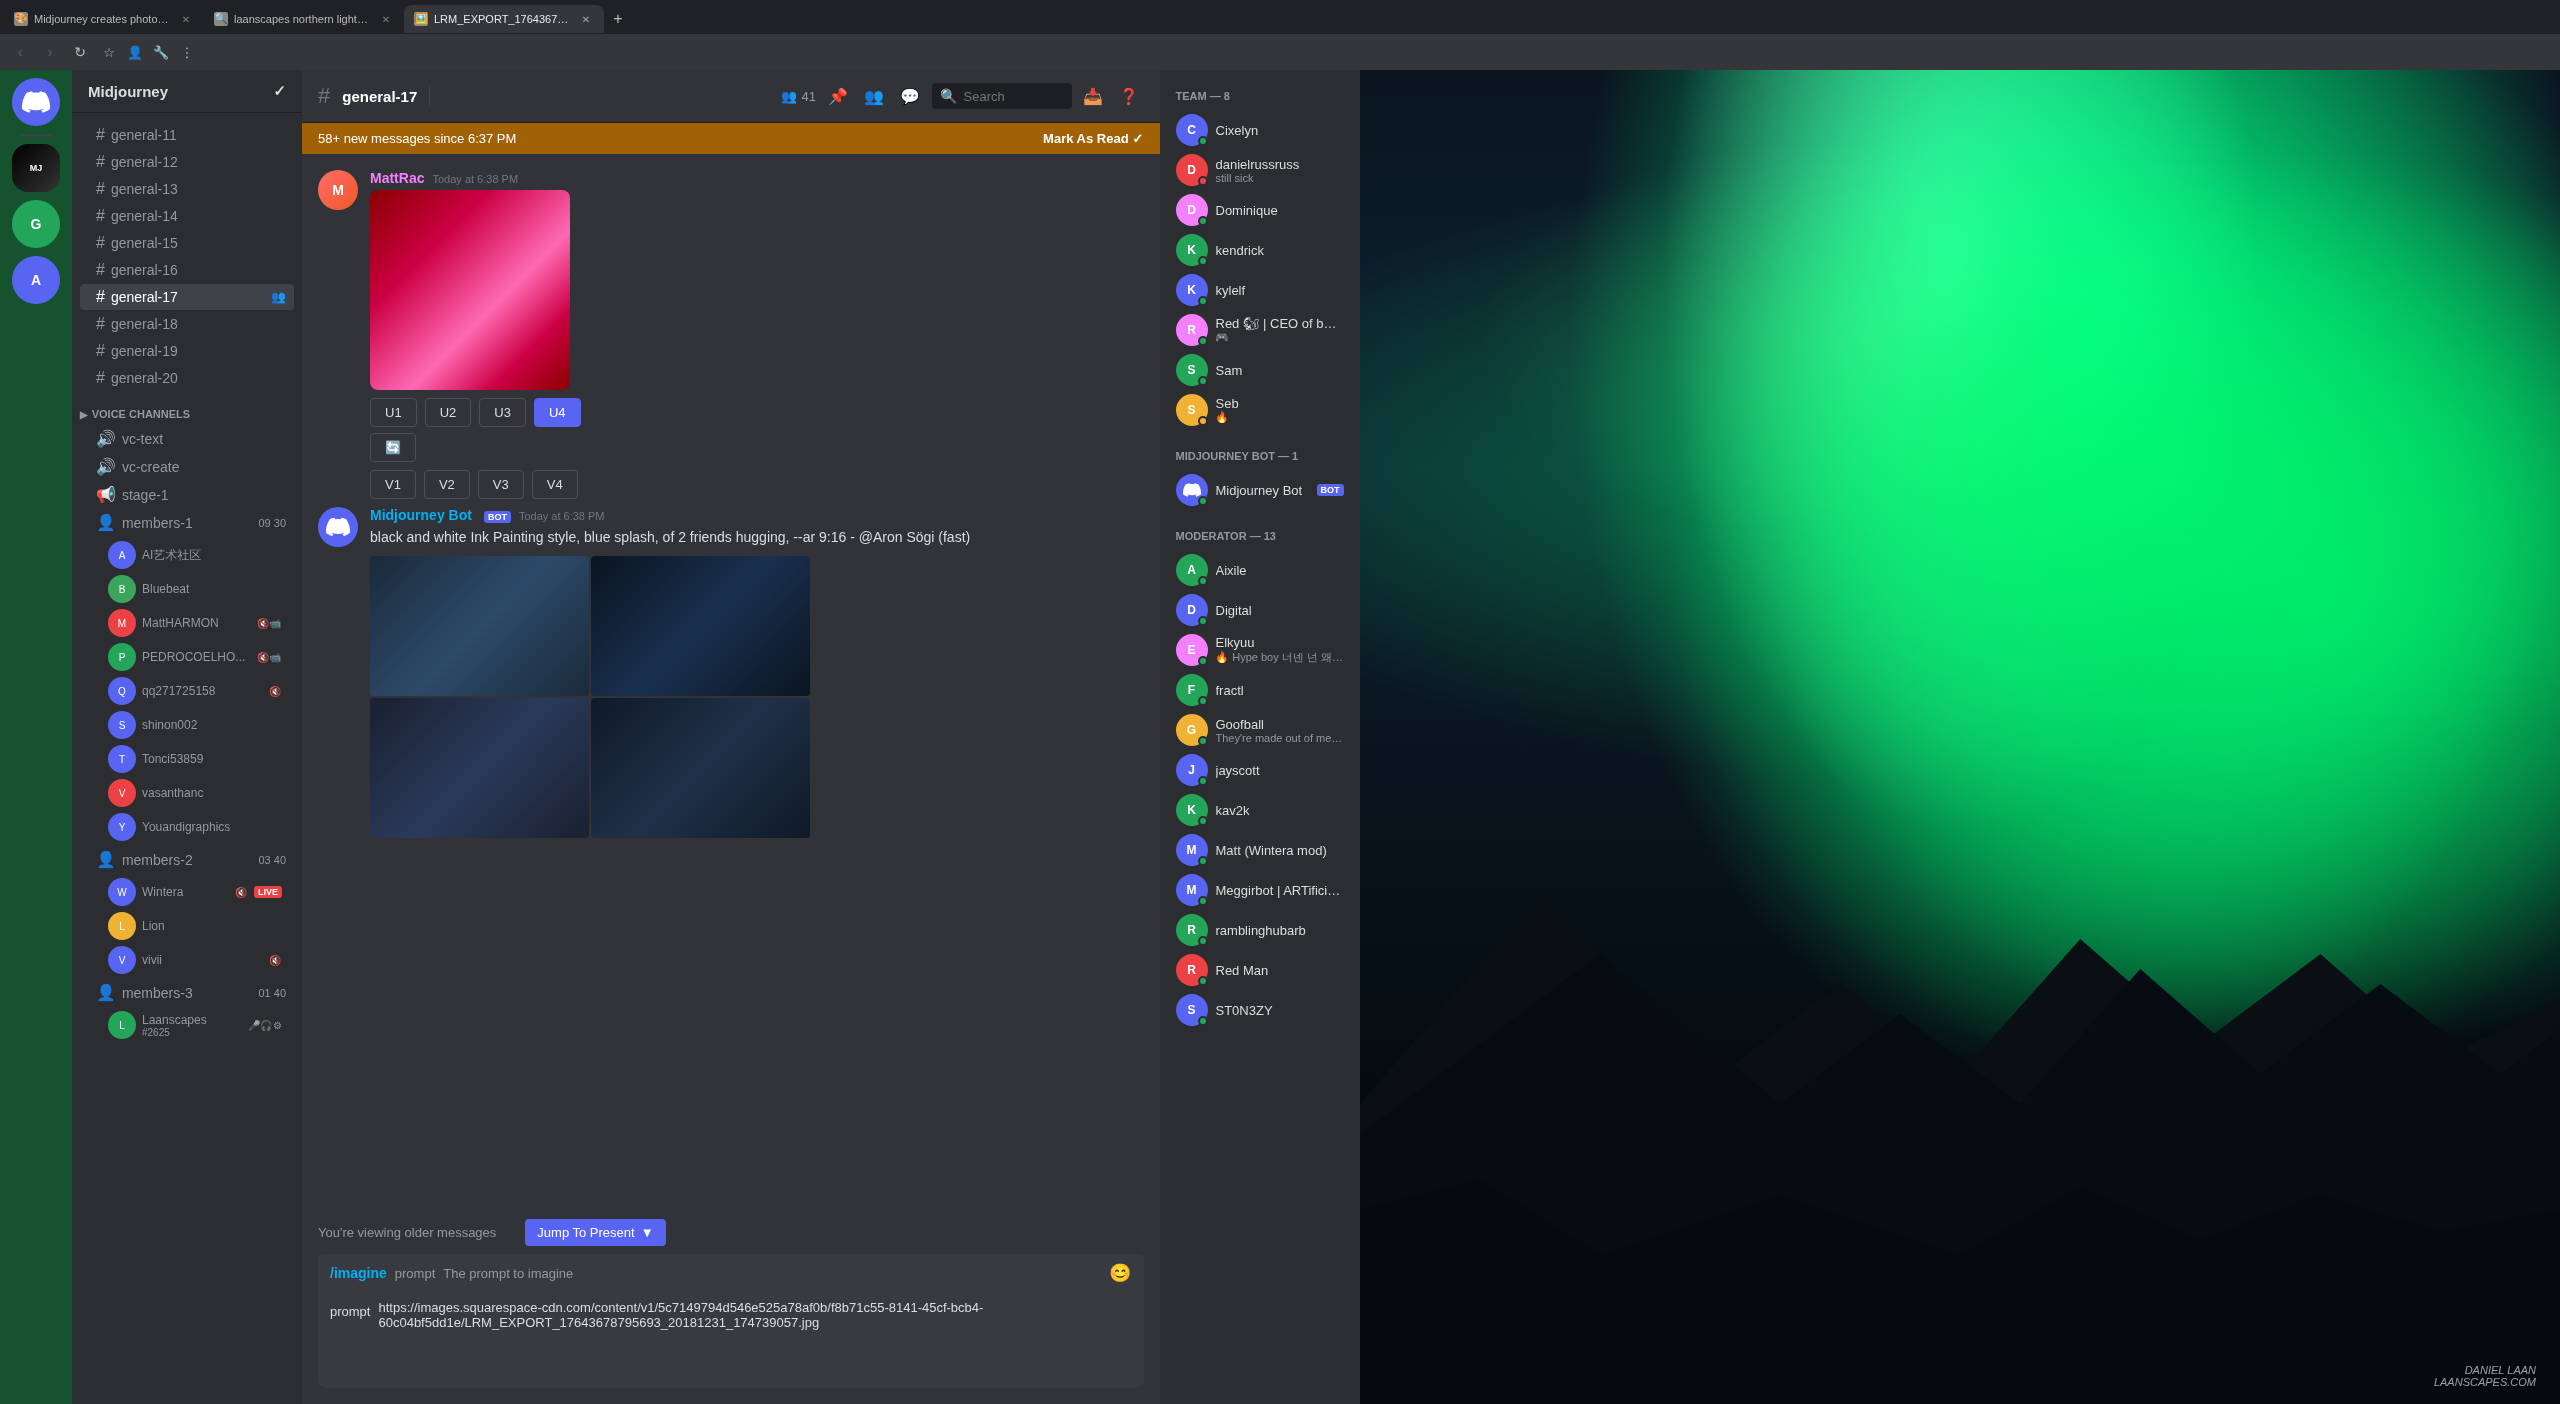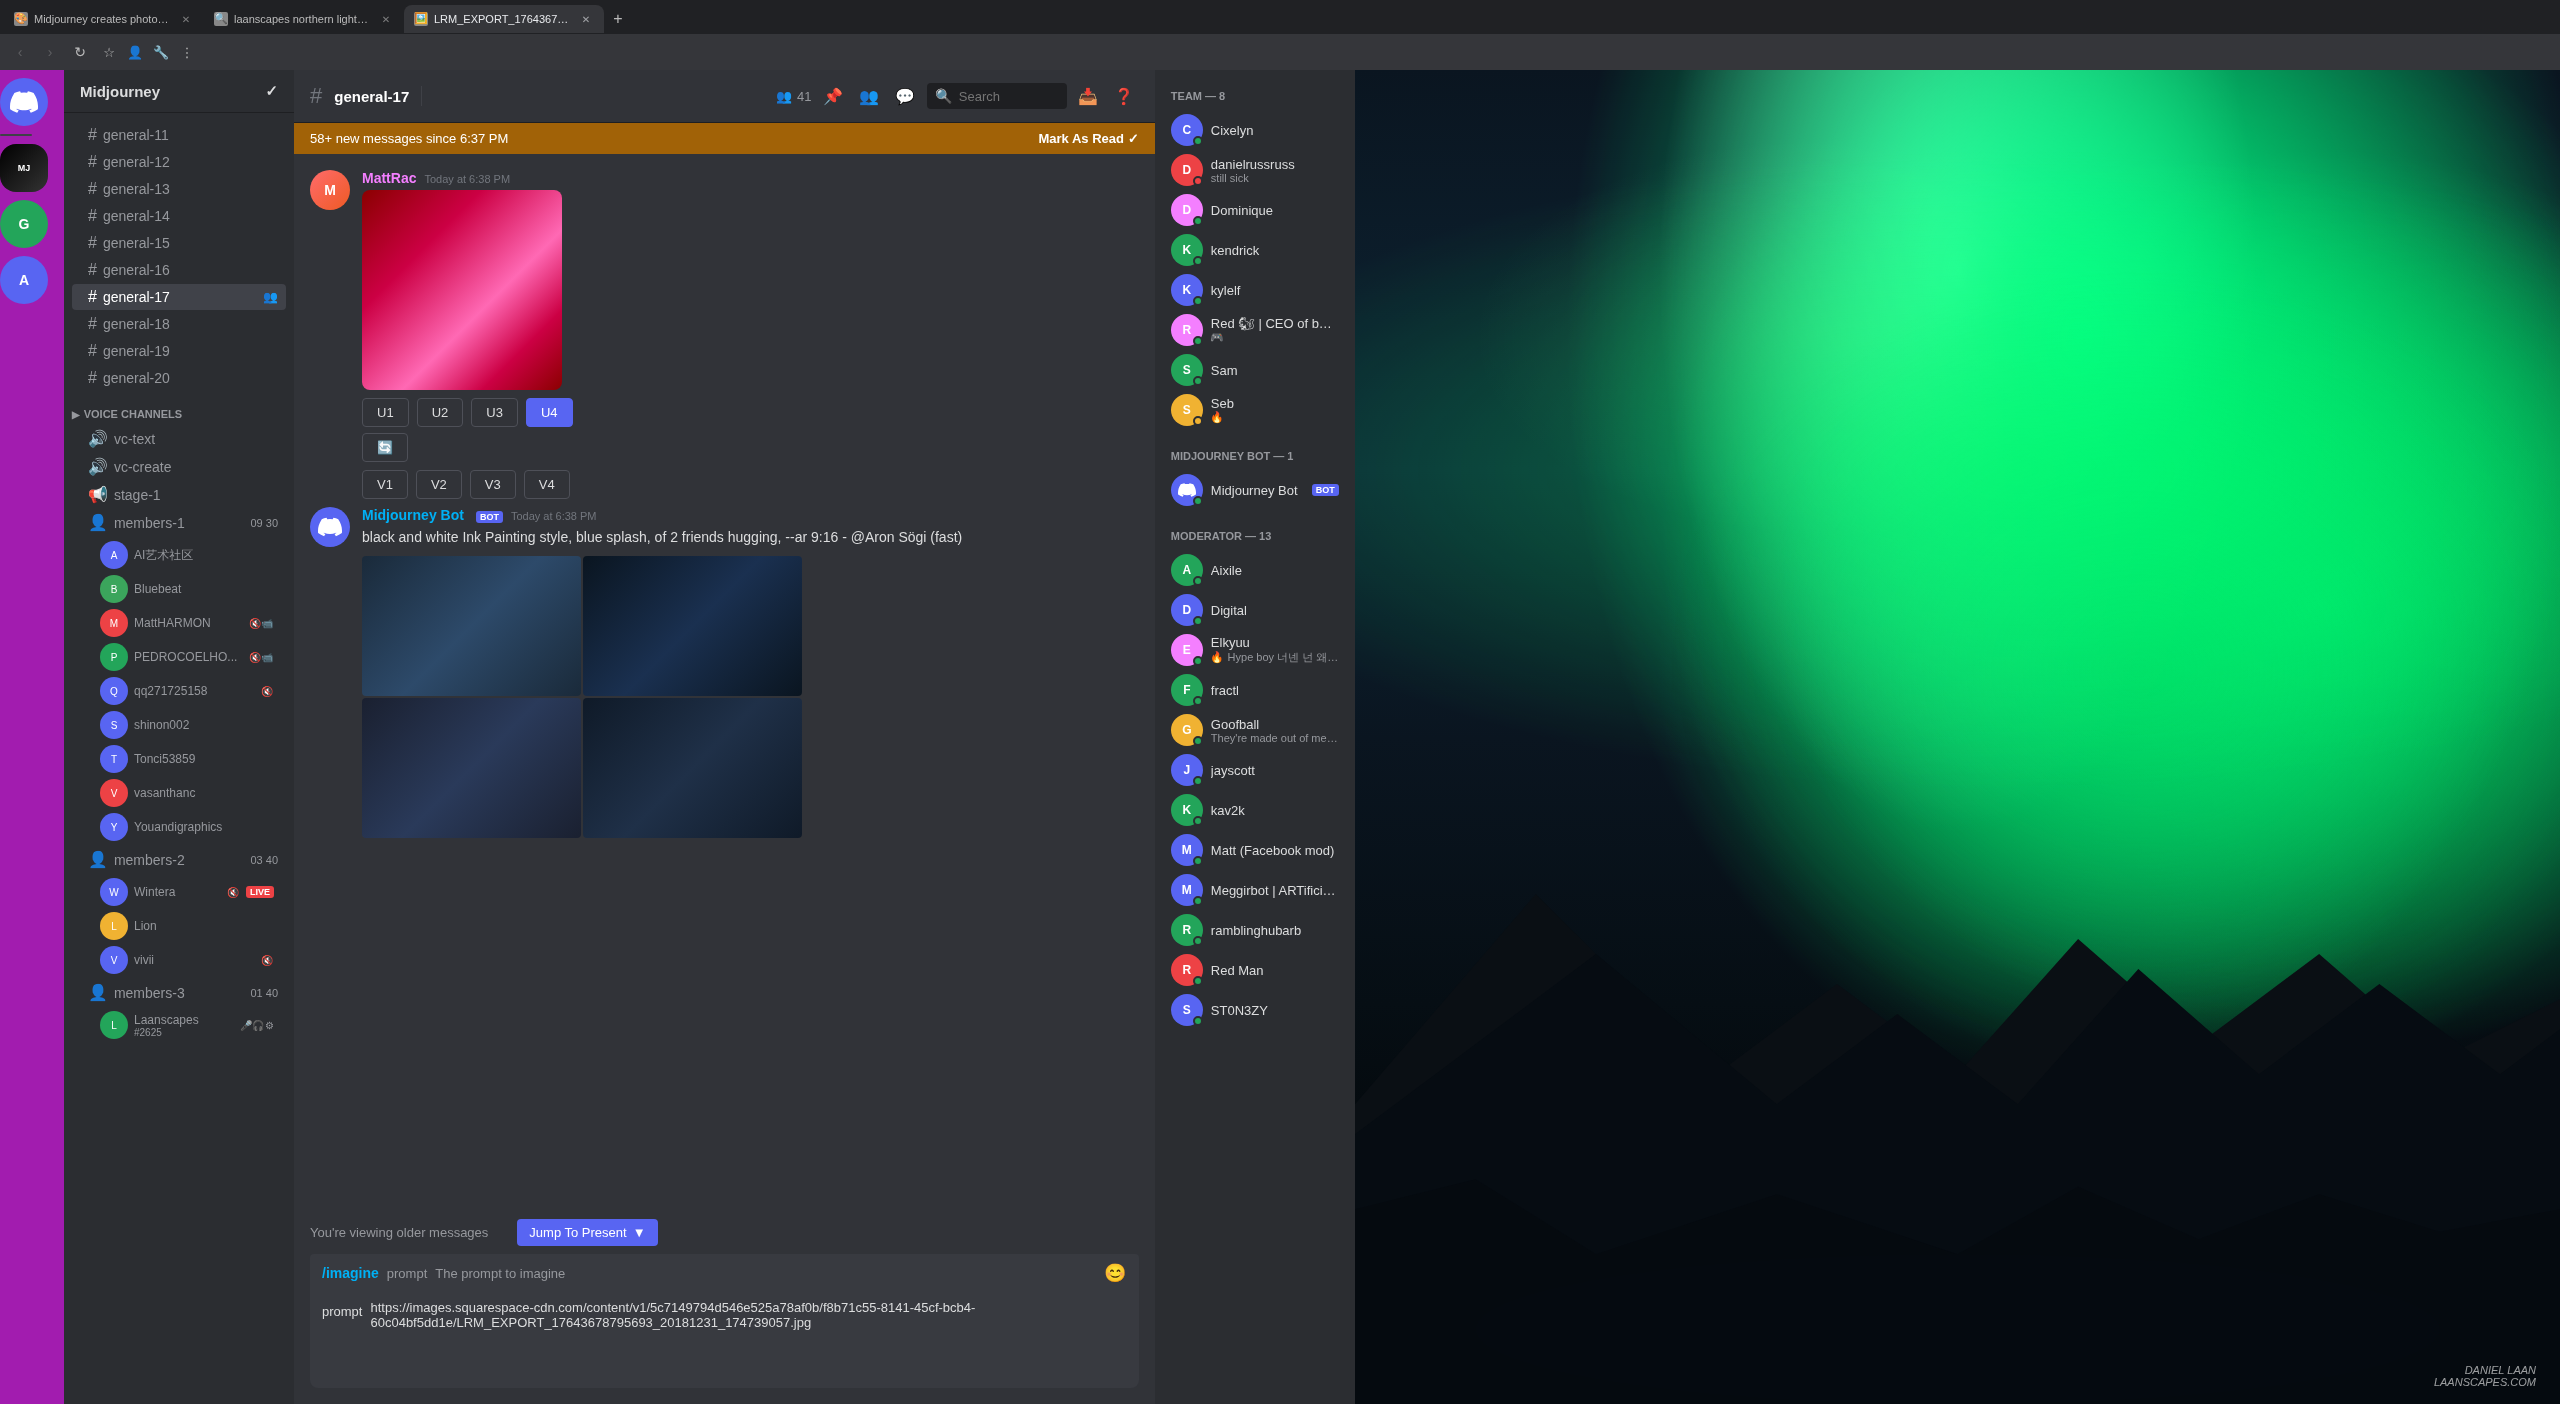--- a/index.html
+++ b/index.html
@@ -19,21 +19,21 @@
     .nav-btn { width: 24px; height: 24px; display: flex; align-items: center; justify-content: center; color: #bbb; font-size: 14px; cursor: pointer; border-radius: 50%; flex-shrink: 0; }
     .nav-btn.disabled { opacity: 0.3; cursor: default; }
     .url-input { flex: 1; background: #202124; border: none; color: #e8eaed; font-size: 12px; padding: 4px 8px; border-radius: 20px; outline: none; height: 26px; }
     .toolbar-icons { display: flex; align-items: center; gap: 4px; }
     .toolbar-icon { width: 22px; height: 22px; display: flex; align-items: center; justify-content: center; color: #bbb; font-size: 13px; cursor: pointer; border-radius: 50%; }
 
     
     .app-container { display: flex; width: 100%; margin-top: 70px; height: calc(100vh - 70px); }
 
     
-    .server-sidebar { width: 64px; background: #a21caf; display: flex; flex-direction: column; align-items: flex-start; padding: 8px 0; gap: 8px; flex-shrink: 0; overflow-y: auto; }
+    .server-sidebar { width: 72px; background: #14532d; display: flex; flex-direction: column; align-items: center; padding: 8px 0; gap: 8px; flex-shrink: 0; overflow-y: auto; }
     .server-icon { width: 48px; height: 48px; border-radius: 50%; display: flex; align-items: center; justify-content: center; cursor: pointer; transition: border-radius 0.2s; font-weight: bold; font-size: 14px; position: relative; }
     .server-icon.discord-home { background: #5865f2; color: white; font-size: 20px; }
     .server-icon.active { border-radius: 16px; }
     .server-divider { width: 32px; height: 2px; background: #3f4147; border-radius: 1px; }
 
     
     .channel-sidebar { width: 230px; background: #2b2d31; display: flex; flex-direction: column; flex-shrink: 0; }
     .server-header { padding: 12px 16px; font-weight: 600; font-size: 15px; border-bottom: 1px solid #1e1f22; display: flex; align-items: center; justify-content: space-between; cursor: pointer; }
     .channel-list { flex: 1; overflow-y: auto; padding: 8px 0; }
     .channel-category { padding: 16px 8px 4px; font-size: 11px; font-weight: 600; color: #96989d; text-transform: uppercase; display: flex; align-items: center; gap: 4px; cursor: pointer; }
@@ -626,21 +626,21 @@
         <div class="member-name-area">
           <div class="member-name">kav2k</div>
         </div>
       </div>
       <div class="member-item">
         <div class="member-avatar">
           <div class="inner" style="background:#5865f2;">M</div>
           <span class="status-dot online"></span>
         </div>
         <div class="member-name-area">
-          <div class="member-name">Matt (Facebook mod)</div>
+          <div class="member-name">Matt (Wintera mod)</div>
         </div>
       </div>
       <div class="member-item">
         <div class="member-avatar">
           <div class="inner" style="background:#5865f2;">M</div>
           <span class="status-dot online"></span>
         </div>
         <div class="member-name-area">
           <div class="member-name">Meggirbot | ARTificial...</div>
         </div>

